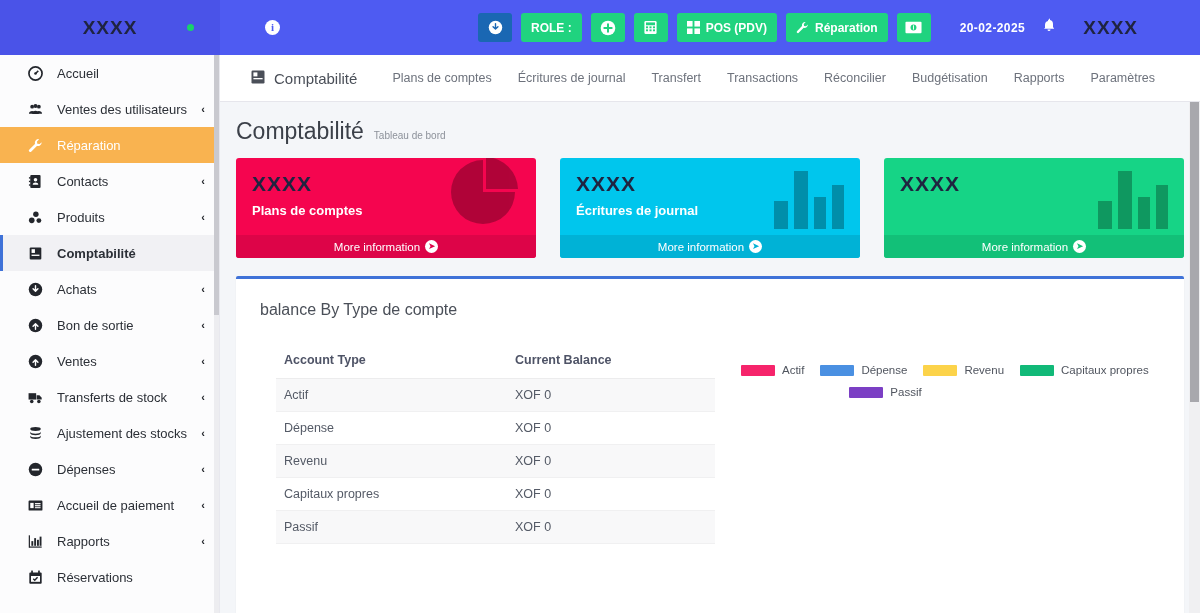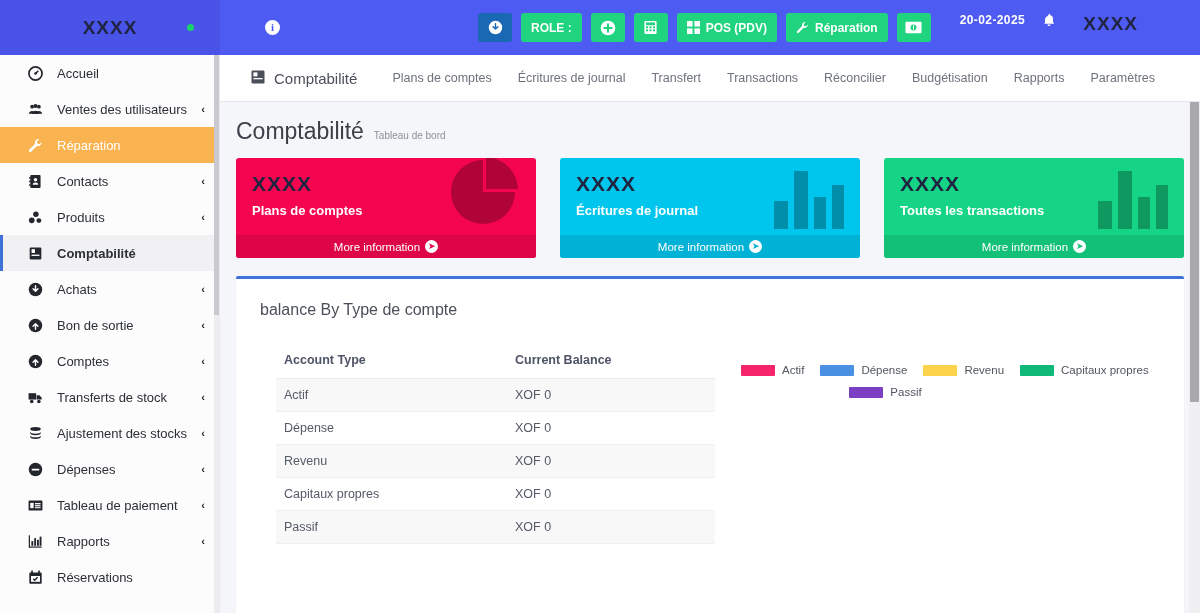--- a/index.html
+++ b/index.html
@@ -37,21 +37,21 @@
   }
   .hamburger { width: 15px; display: flex; flex-direction: column; gap: 3px; }
   .hamburger i { display: block; height: 2px; background: #fff; border-radius: 1px; }
   .info-circle {
     width: 15px; height: 15px; border-radius: 50%; background: #fff;
     color: #4e5bf2; font-size: 11px; font-weight: bold; font-family: "Liberation Serif", serif;
     display: flex; align-items: center; justify-content: center; line-height: 1;
   }
   .nav-right {
     position: absolute; left: 258px; right: 8px;
-    display: flex; gap: 9px;
+    display: flex; align-items: center; gap: 9px;
   }
   .btn {
     border-radius: 3px; height: 29px;
     display: inline-flex; align-items: center; justify-content: center;
     gap: 6px; padding: 0 10px; color: #fff; font-size: 12px; font-weight: bold;
     cursor: pointer; white-space: nowrap;
   }
   .btn-green { background: #20d37f; }
   .btn-blue  { background: #1a67b3; }
   .btn-sq { width: 34px; padding: 0; }
@@ -381,21 +381,21 @@
           <span class="s-lbl">Bon de sortie</span>
           <span class="s-car">‹</span>
         </div>
         <div class="side-item ">
           <span class="s-ico">
             <svg width="15" height="15" viewBox="0 0 16 16" fill="currentColor">
               <circle cx="8" cy="8" r="7.2"></circle>
               <path d="M8 12V6.6M5.4 8.8 8 6.1l2.6 2.7" stroke="#fff" stroke-width="1.5" fill="none" stroke-linecap="round" stroke-linejoin="round"></path>
             </svg>
           </span>
-          <span class="s-lbl">Comptes</span>
+          <span class="s-lbl">Ventes</span>
           <span class="s-car">‹</span>
         </div>
         <div class="side-item ">
           <span class="s-ico">
             <svg width="15" height="15" viewBox="0 0 16 16" fill="currentColor">
               <path d="M0.6 3.4h8.1v6.8H0.6Z"></path>
               <path d="M9.2 5.6h3l2.4 2.6v2H9.2Z"></path>
               <circle cx="4" cy="12.2" r="1.9"></circle>
               <circle cx="11.6" cy="12.2" r="1.9"></circle>
             </svg>
@@ -427,21 +427,21 @@
         <div class="side-item ">
           <span class="s-ico">
             <svg width="15" height="15" viewBox="0 0 16 16" fill="currentColor">
               <rect x="0.6" y="2.6" width="14.8" height="10.8" rx="1"></rect>
               <rect x="2.4" y="5.2" width="3.6" height="5.6" fill="#fff"></rect>
               <rect x="7.4" y="5.4" width="6" height="1.3" fill="#fff"></rect>
               <rect x="7.4" y="7.6" width="6" height="1.3" fill="#fff"></rect>
               <rect x="7.4" y="9.8" width="6" height="1.1" fill="#fff"></rect>
             </svg>
           </span>
-          <span class="s-lbl">Tableau de paiement</span>
+          <span class="s-lbl">Accueil de paiement</span>
           <span class="s-car">‹</span>
         </div>
         <div class="side-item ">
           <span class="s-ico">
             <svg width="15" height="15" viewBox="0 0 16 16" fill="currentColor">
               <rect x="0.8" y="1.4" width="1.3" height="13.2"></rect>
               <rect x="1.4" y="13.3" width="13.2" height="1.3"></rect>
               <rect x="3.6" y="7.6" width="2" height="5"></rect>
               <rect x="6.6" y="4.4" width="2" height="8.2"></rect>
               <rect x="9.6" y="6.2" width="2" height="6.4"></rect>
@@ -539,21 +539,20 @@
             <span>More information</span>
             <span class="arrow-circ">
                 <span>➤</span>
               </span>
           </div>
         </div>
 
         <div class="card c-green">
           <div class="card-body">
             <div class="card-num">XXXX</div>
-            <div class="card-lbl">Toutes les transactions</div>
             <div class="card-ico">
               <svg width="72" height="62" viewBox="0 0 72 62">
                   <rect x="2" y="34" width="14" height="28" fill="#000"></rect>
                   <rect x="22" y="4" width="14" height="58" fill="#000"></rect>
                   <rect x="42" y="30" width="12" height="32" fill="#000"></rect>
                   <rect x="60" y="18" width="12" height="44" fill="#000"></rect>
                 </svg>
             </div>
           </div>
           <div class="card-foot">

